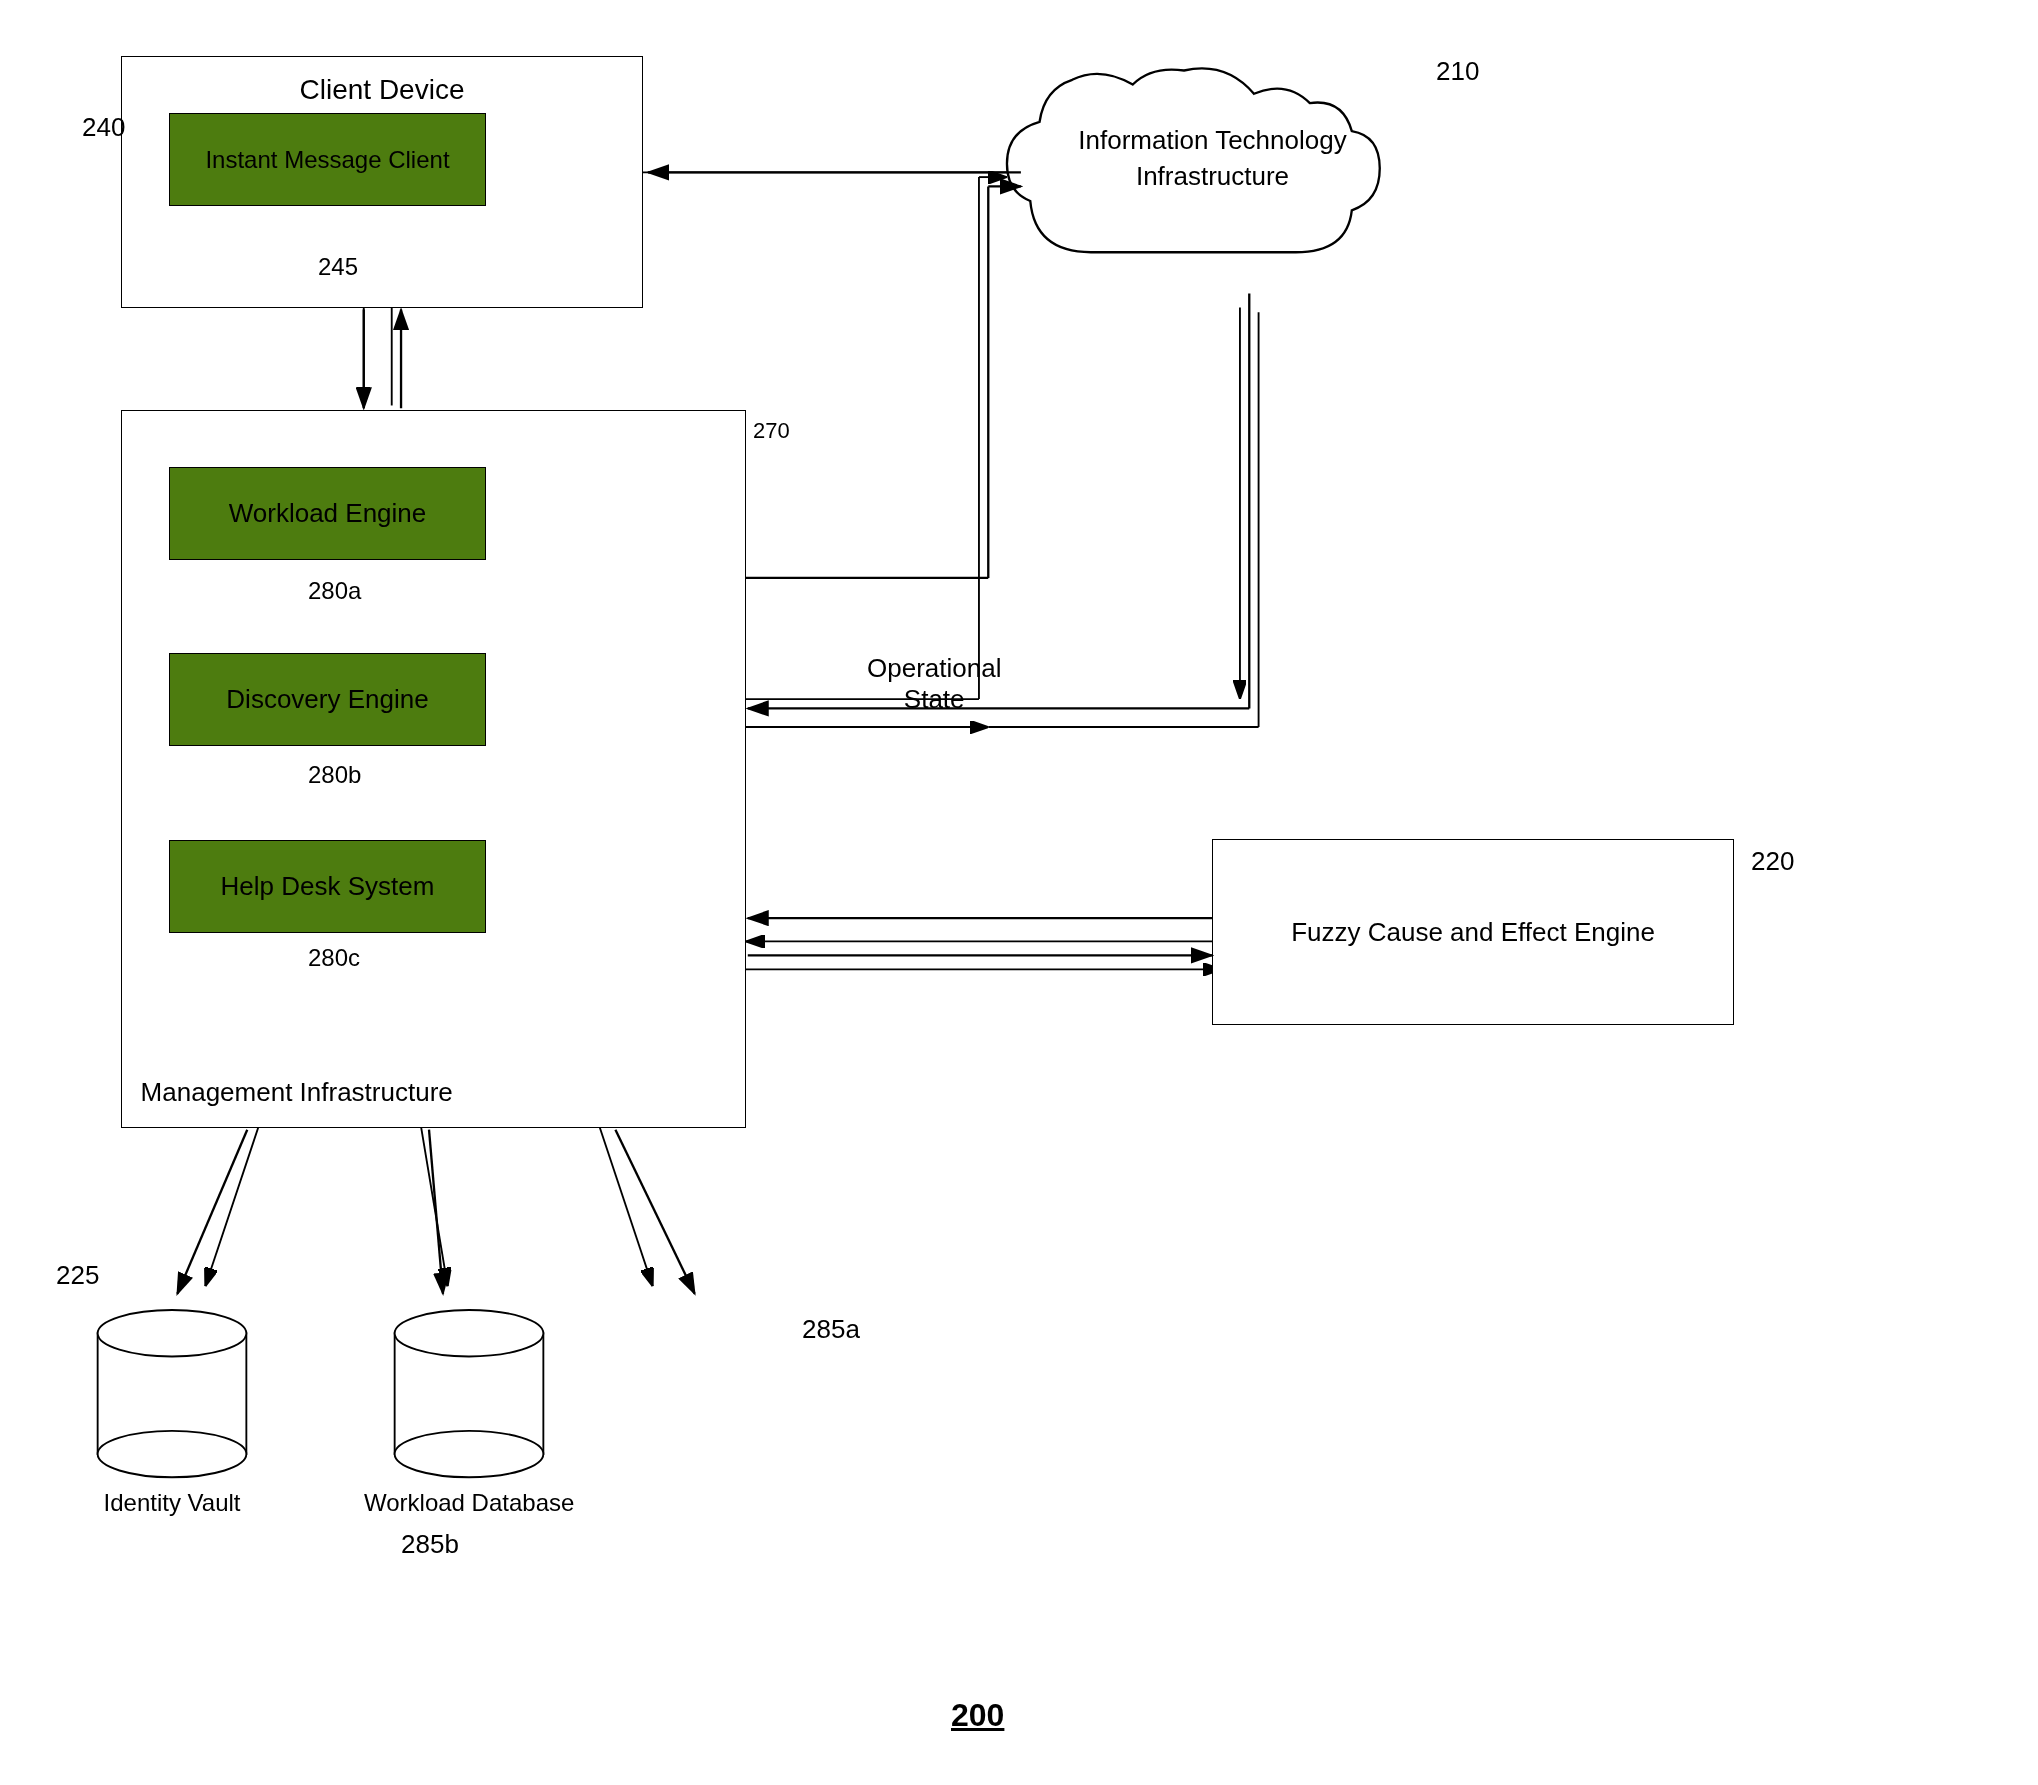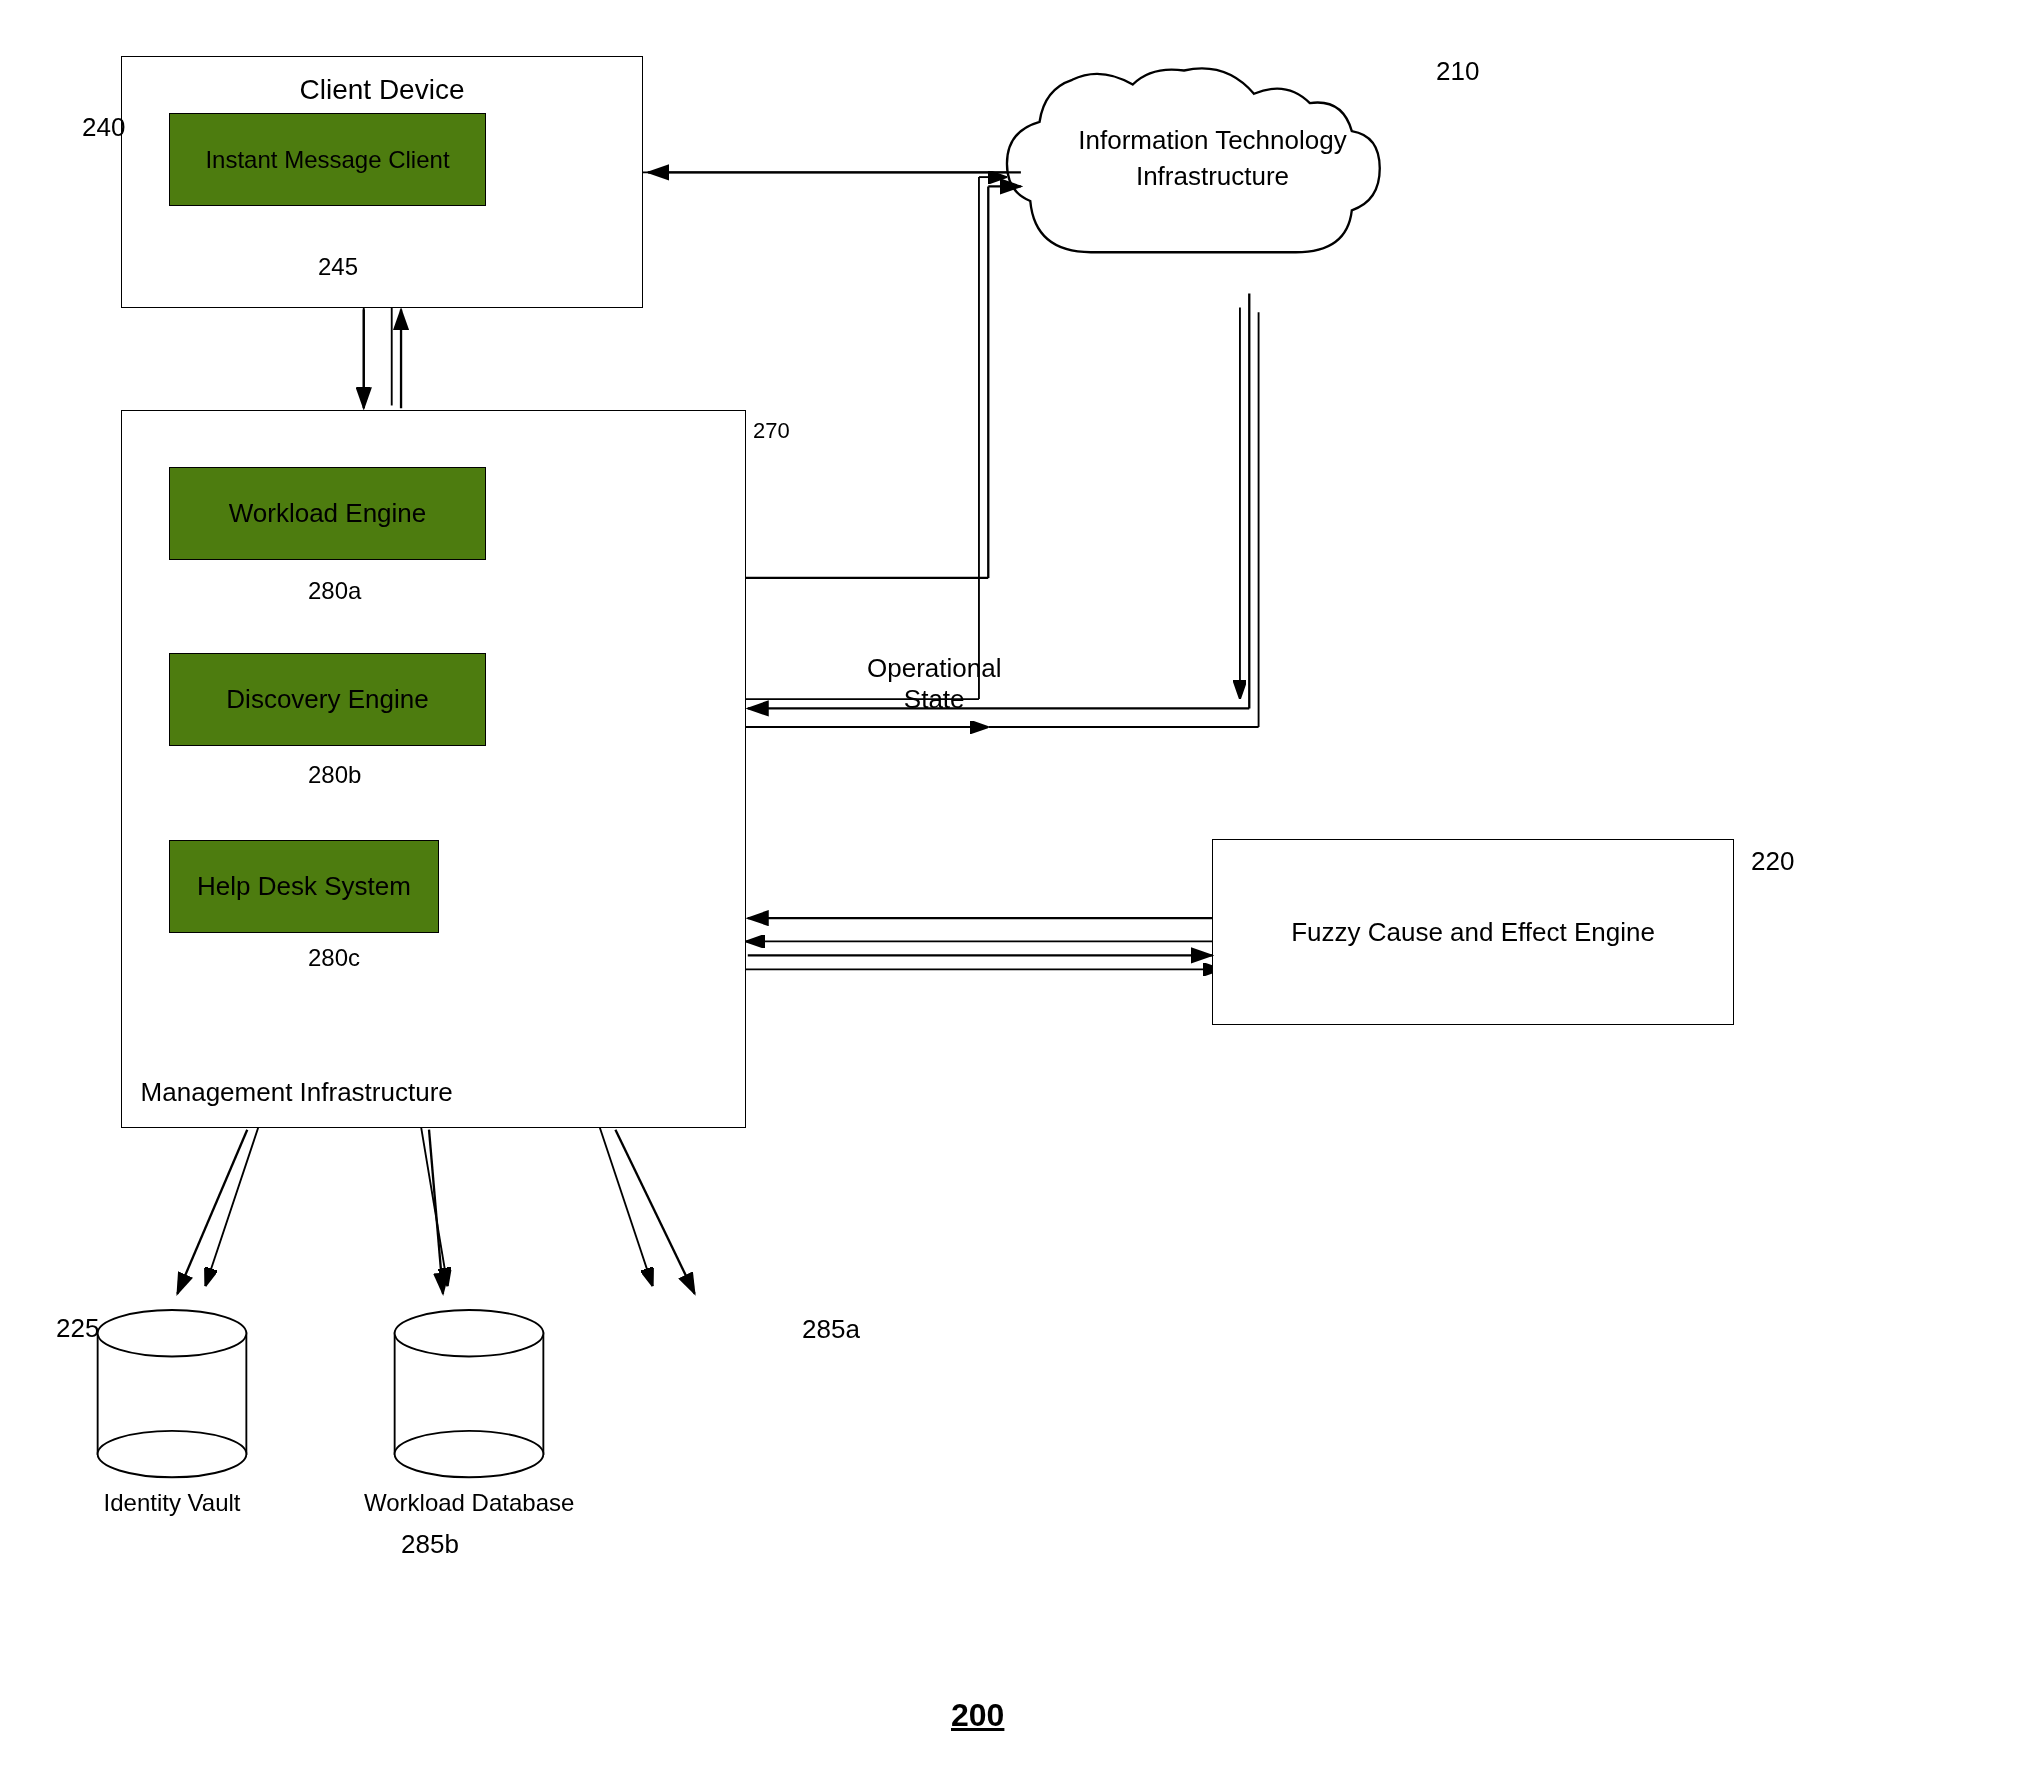--- a/index.html
+++ b/index.html
@@ -152,21 +152,21 @@
     <div class="inner-box" style="position:absolute; left:47px; top:56px; width:317px; height:93px;">
       <span style="font-size:26px;">Workload Engine</span>
     </div>
     <span class="label" style="left:186px; top:166px;">280a</span>
 
     <div class="inner-box" style="position:absolute; left:47px; top:242px; width:317px; height:93px;">
       <span style="font-size:26px;">Discovery Engine</span>
     </div>
     <span class="label" style="left:186px; top:350px;">280b</span>
 
-    <div class="inner-box" style="position:absolute; left:47px; top:429px; width:270px; height:93px;">
+    <div class="inner-box" style="position:absolute; left:47px; top:429px; width:317px; height:93px;">
       <span style="font-size:26px;">Help Desk System</span>
     </div>
     <span class="label" style="left:186px; top:533px;">280c</span>
   </div>
 
   <span class="label" style="left:753px; top:418px; font-size:22px;">270</span>
 
   <div class="box" style="left:1212px; top:839px; width:522px; height:186px; font-size:28px;">
     <span style="font-size:26px; text-align:left; padding:9.3px;">Fuzzy Cause and Effect Engine</span>
   </div>
@@ -183,21 +183,21 @@
       <ellipse cx="85" cy="40" rx="80" ry="25" fill="white" stroke="#000" stroke-width="2"></ellipse>
 
       <ellipse cx="85" cy="170" rx="80" ry="25" fill="white" stroke="#000" stroke-width="2"></ellipse>
     </svg>
     <div style="text-align:center; font-size:24px; margin-top:3.7px; line-height:1.4;">
       <span>Identity
 Vault</span>
     </div>
   </div>
 
-  <span class="label" style="left:56px; top:1313px; font-size:26px;">225</span>
+  <span class="label" style="left:56px; top:1260px; font-size:26px;">225</span>
 
   <div class="db-container" style="left:364px; top:1296px;">
     <svg width="158" height="186" viewBox="0 0 170 200">
       <rect x="5" y="40" width="160" height="130" fill="white" stroke="#000" stroke-width="2"></rect>
       <ellipse cx="85" cy="40" rx="80" ry="25" fill="white" stroke="#000" stroke-width="2"></ellipse>
       <ellipse cx="85" cy="170" rx="80" ry="25" fill="white" stroke="#000" stroke-width="2"></ellipse>
     </svg>
     <div style="text-align:center; font-size:24px; margin-top:3.7px; line-height:1.4;">
       <span>Workload
 Database</span>

